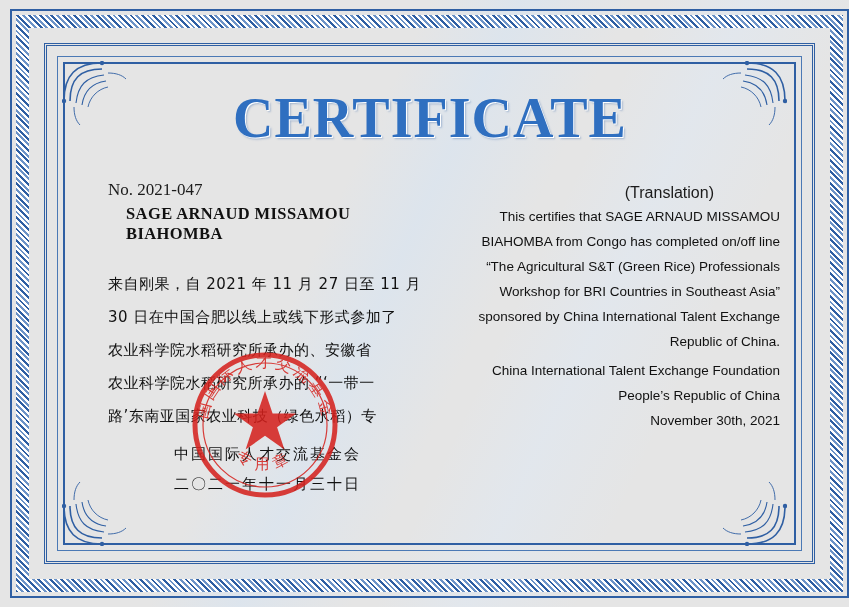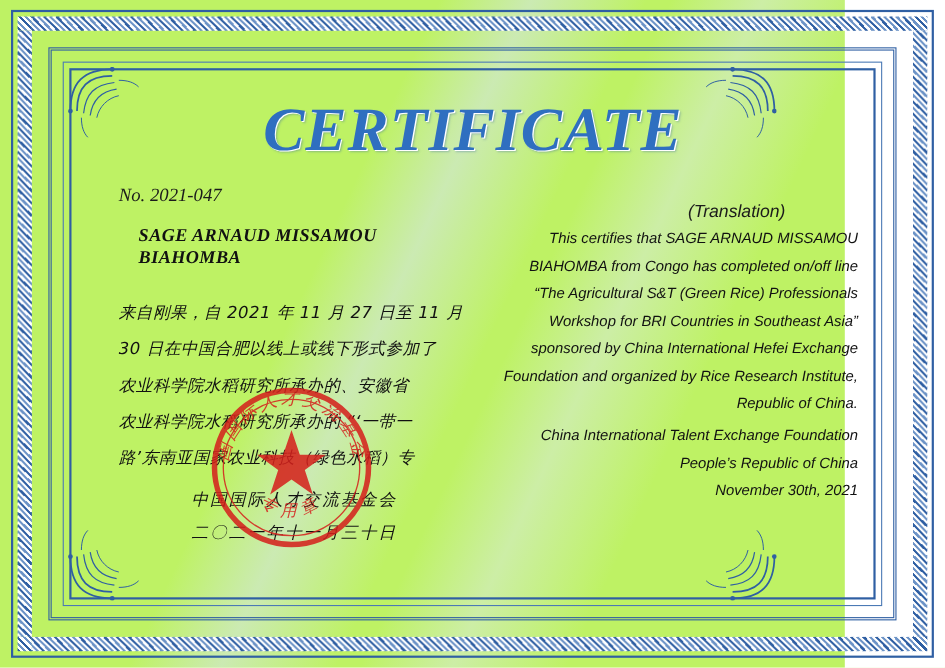--- a/index.html
+++ b/index.html
@@ -10,25 +10,24 @@
   body {
     width: 859px;
     height: 607px;
     font-family: "Liberation Sans", sans-serif;
     overflow: hidden;
   }
 
   
   .certificate-page {
     position: relative;
-    width: 768px;
+    width: 849px;
     height: 607px;
-    background: #bef264;
-    box-sizing: border-box;
-    font-style: italic;
+    background: #e5e5e5;
+    box-sizing: border-box;
   }
 
   
   .watermark {
     position: absolute;
     left: 0; top: 0; right: 0; bottom: 0;
     background:
       linear-gradient(115deg, rgba(255,255,255,0) 38%, rgba(214,228,243,0.55) 46%, rgba(255,255,255,0) 56%),
       linear-gradient(115deg, rgba(255,255,255,0) 58%, rgba(222,233,246,0.45) 66%, rgba(255,255,255,0) 76%);
     pointer-events: none;
@@ -116,21 +115,21 @@
     text-shadow: 1px 1px 0 #ffffff, 2px 2px 2px rgba(47,95,163,0.35);
   }
 
   .meta-row {
     position: relative;
     margin-top: 18px;
     height: 22px;
   }
   .cert-number {
     position: absolute;
-    left: 28px; top: 0;
+    left: 28px; top: 12px;
     font-family: "Liberation Serif", serif;
     font-size: 17px;
     color: #1b1b1b;
   }
   .translation-label {
     position: absolute;
     right: 66px; top: 0;
     font-family: "Liberation Sans", sans-serif;
     font-size: 16px;
     color: #1b1b1b;
@@ -296,22 +295,21 @@
           <div>中国国际人才交流基金会</div>
           <div>二〇二一年十一月三十日</div>
         </div>
       </div>
 
       <div class="col-right">
         <div class="en-line">This certifies that SAGE ARNAUD MISSAMOU</div>
         <div class="en-line">BIAHOMBA from Congo has completed on/off line</div>
         <div class="en-line">“The Agricultural S&amp;T (Green Rice) Professionals</div>
         <div class="en-line">Workshop for BRI Countries in Southeast Asia”</div>
-        <div class="en-line">sponsored by China International Hefei Exchange</div>
-        <div class="en-line">Foundation and organized by Rice Research Institute,</div>
+        <div class="en-line">sponsored by China International Talent Exchange</div>
         <div class="en-line">Republic of China.</div>
         <div class="en-block-gap"></div>
         <div class="en-line">China International Talent Exchange Foundation</div>
         <div class="en-line">People’s Republic of China</div>
         <div class="en-line">November 30th, 2021</div>
       </div>
 
     </div>
   </div>
 

